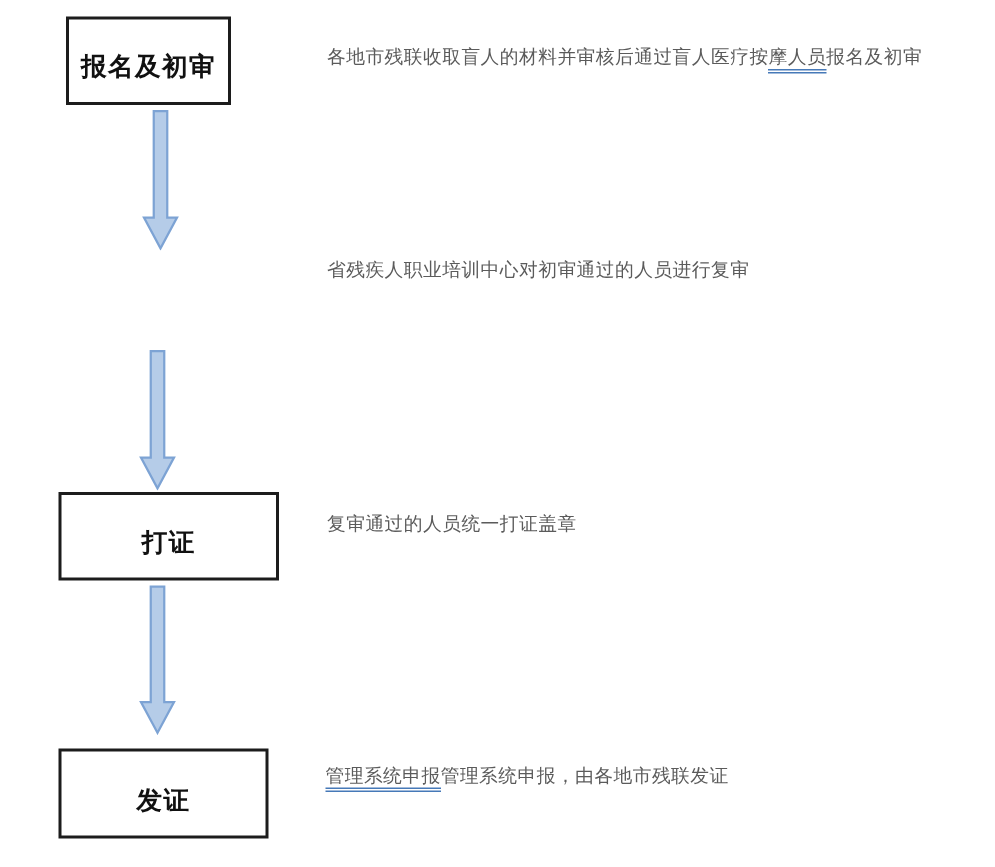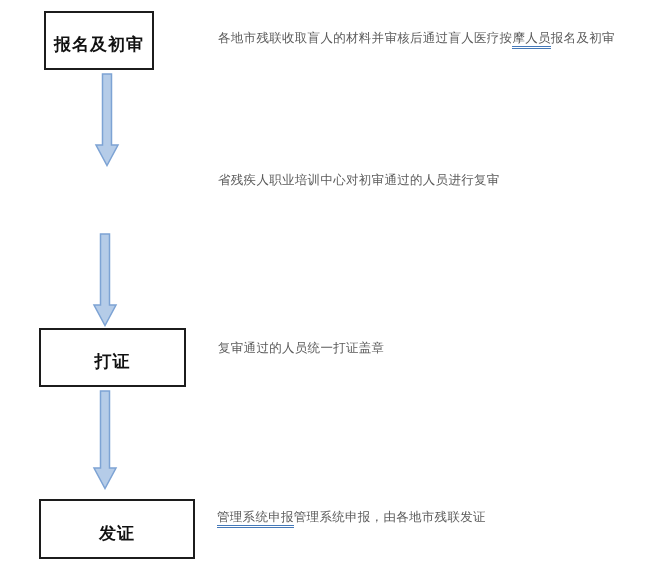--- a/index.html
+++ b/index.html
@@ -29,41 +29,41 @@
     font-size: 17px;
     font-weight: 600;
     color: #111111;
     letter-spacing: 1px;
     transform: translateY(4px);
     white-space: nowrap;
   }
   .box1 { left: 44px; top: 11px;  width: 110px; height: 59px; }
   .box2 { left: 38px; top: 170px; width: 133px; height: 60px; }
   .box3 { left: 39px; top: 328px; width: 147px; height: 59px; }
-  .box4 { left: 39px; top: 499px; width: 156px; height: 60px; }
+  .box4 { left: 39px; top: 499px; width: 140px; height: 60px; }
 
   .arrow {
     position: absolute;
     display: block;
   }
   .arrow1 { left: 93px; top: 73px;  }
   .arrow2 { left: 91px; top: 233px; }
   .arrow3 { left: 91px; top: 390px; }
 
   .desc {
     position: absolute;
     font-size: 12.5px;
     line-height: 16px;
     color: #5b5b5b;
     white-space: nowrap;
     letter-spacing: 0.3px;
   }
   .desc1 { left: 218px; top: 30px;  }
   .desc2 { left: 218px; top: 172px; }
-  .desc3 { left: 218px; top: 341px; font-family: Liberation Mono, monospace; }
+  .desc3 { left: 218px; top: 341px; }
   .desc4 { left: 217px; top: 509px; }
 
   .ul-double {
     border-bottom: 3px double #4679b8;
     padding-bottom: 1px;
   }
 </style>
 </head>
 <body>
 

